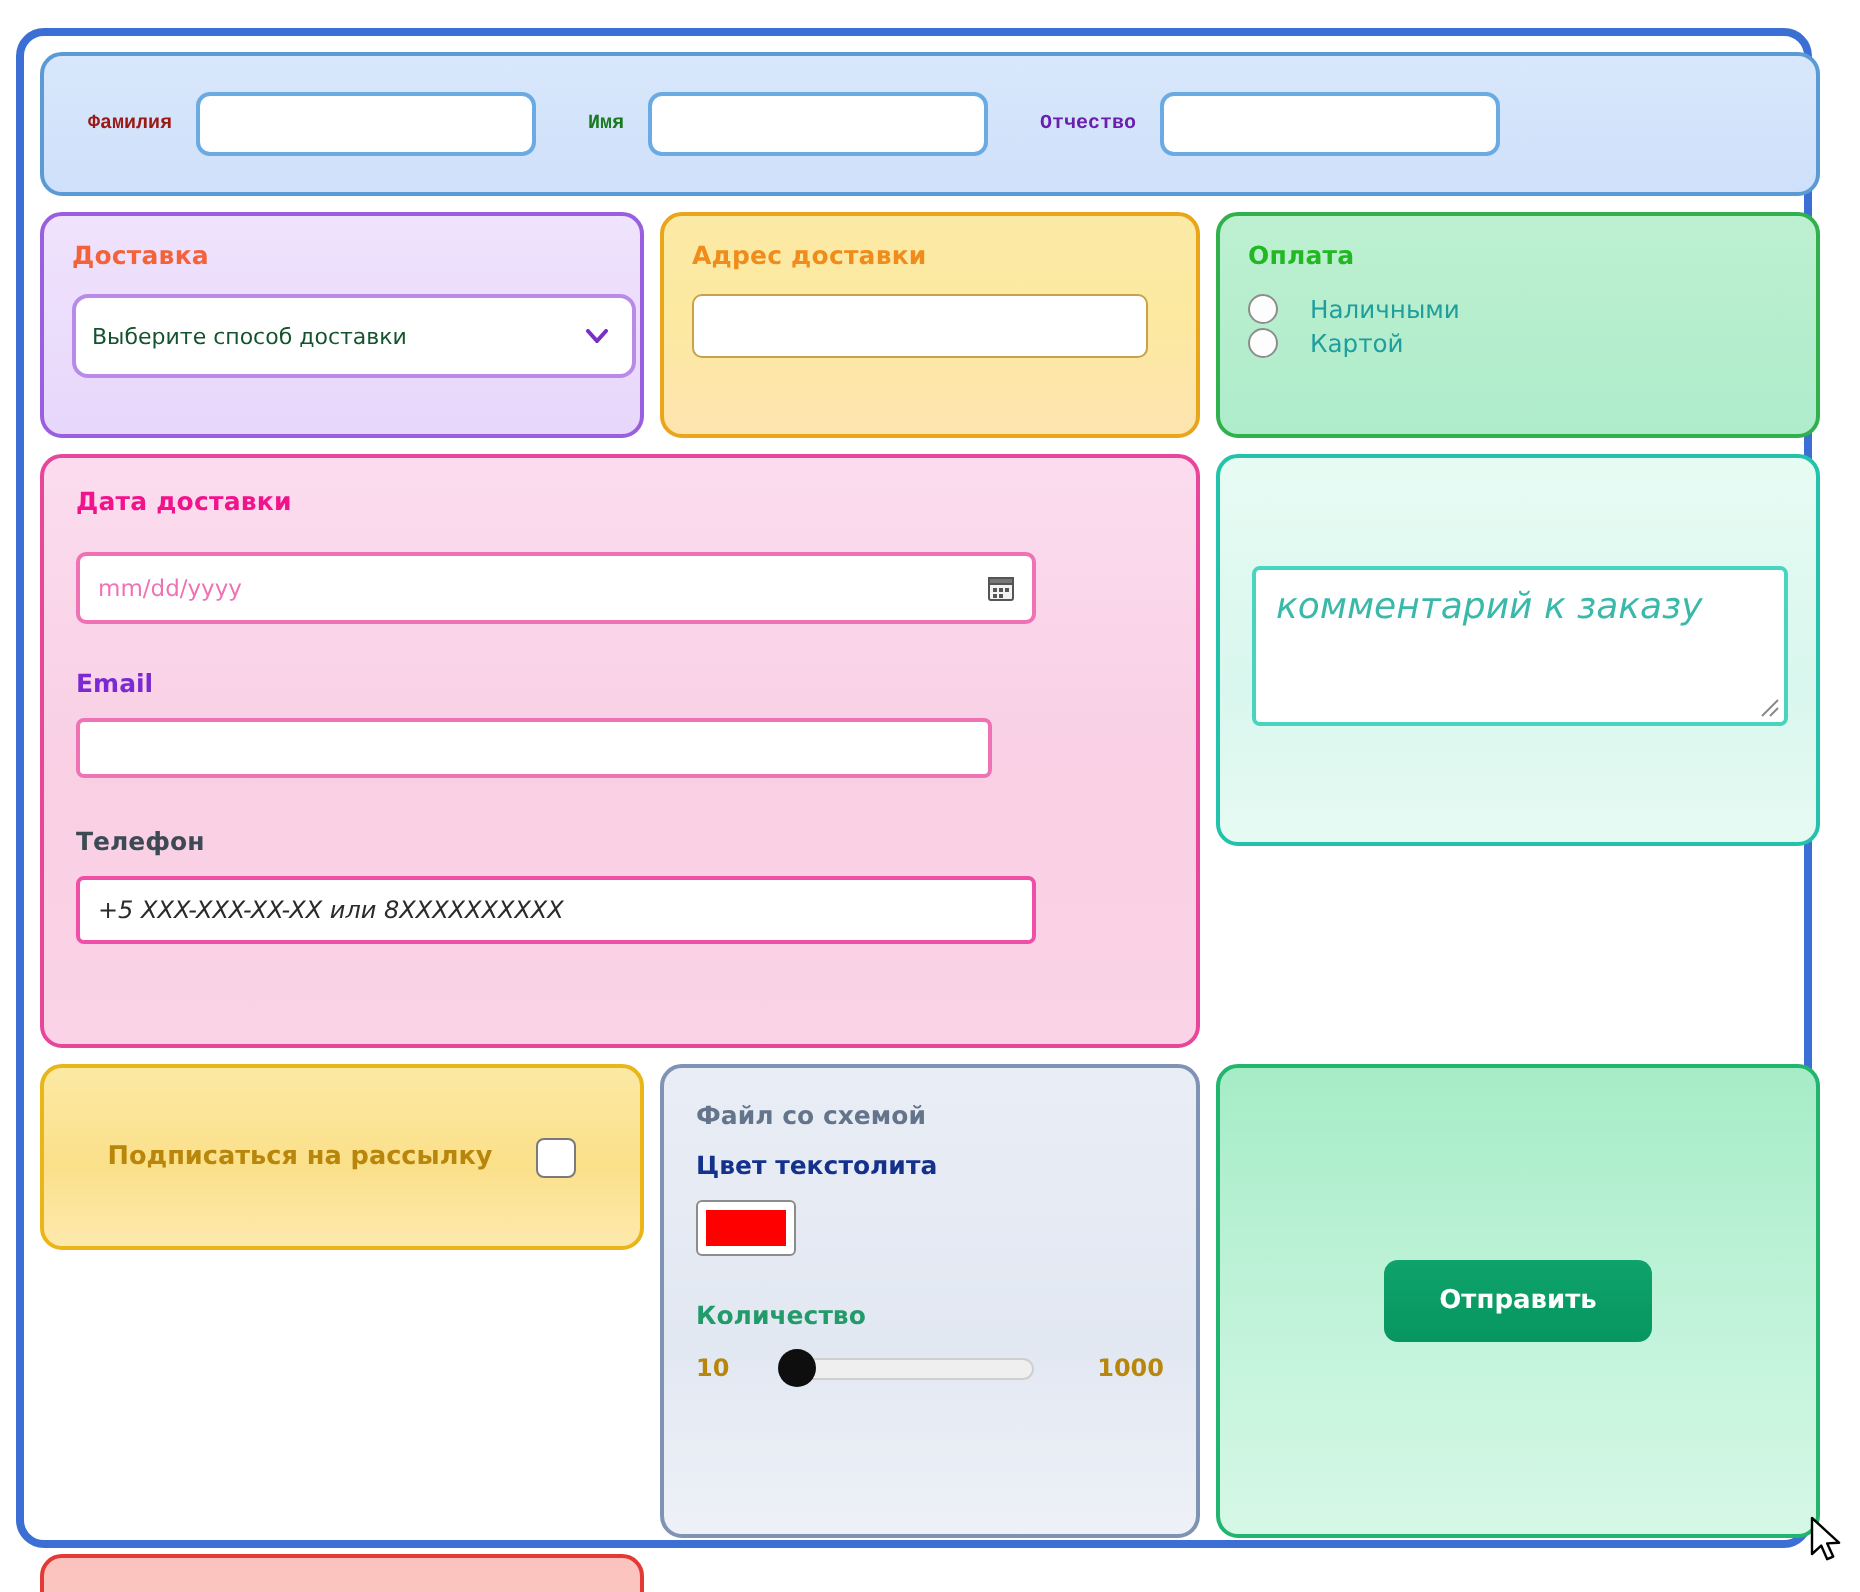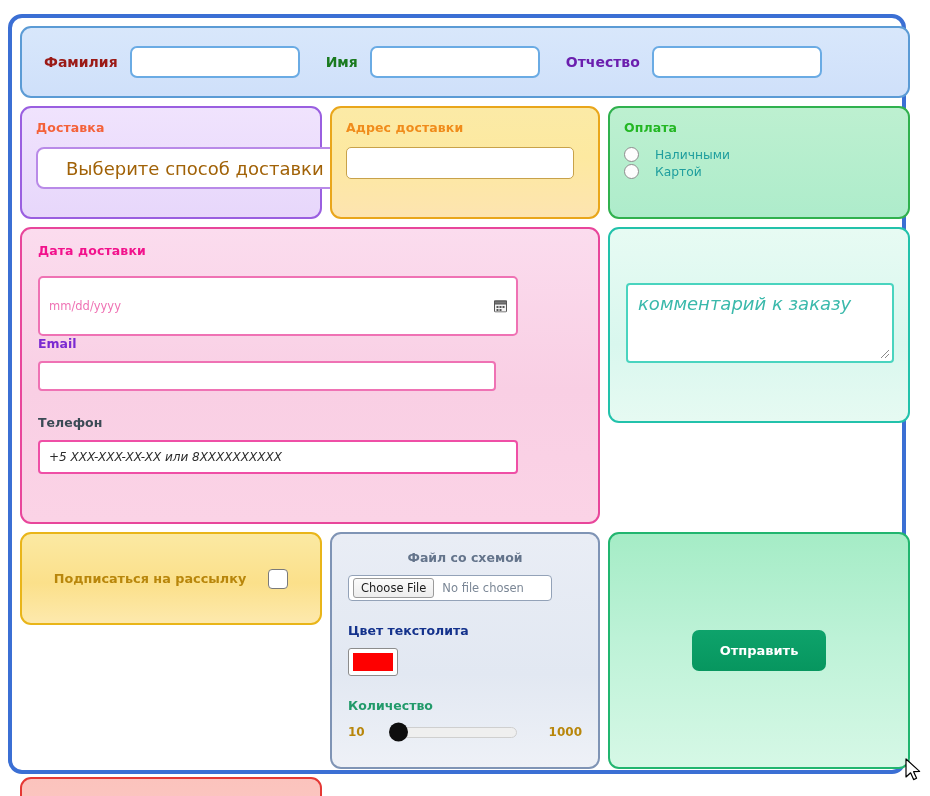--- a/index.html
+++ b/index.html
@@ -52,44 +52,44 @@
 
   
   .p-name{
     grid-column:1 / span 3;
     height:72px;
     background:linear-gradient(180deg,#d8e7fb 0%,#cfe0fa 100%);
     border:2px solid #5b9bd5;
     display:flex;align-items:center;
     padding:0 22px;
   }
-  .p-name .lbl{font-size:14px;font-weight:bold;white-space:nowrap;}
+  .p-name .lbl{font-size:10px;font-weight:bold;white-space:nowrap;font-family:Liberation Mono, monospace;}
   .p-name .fld{
     height:32px;width:170px;
     border:2px solid #6aabe4;border-radius:7px;
     background:#fff;margin:0 26px 0 12px;
   }
   .lbl-fam{color:#9b1a16;}
   .lbl-ima{color:#1a7a1f;}
   .lbl-otch{color:#6b1fae;}
 
   
   .p-delivery{
     height:113px;
     background:linear-gradient(180deg,#f0e3fd 0%,#e7d7fb 100%);
     border:2px solid #9a5fe0;
   }
   .p-delivery .legend{color:#f4623a;}
   .sel{
     width:262px;height:38px;
     border:2px solid #b98ae8;border-radius:8px;
-    background:#fff;color:#a16207;
-    font-size:18px;
+    background:#fff;color:#14532d;
+    font-size:11px;
     display:flex;align-items:center;
-    padding:0 28px;position:relative;
+    padding:0 8px;position:relative;
   }
   .sel .chev{
     position:absolute;right:12px;top:50%;
     width:11px;height:7px;transform:translateY(-50%);
   }
   .p-address{
     height:113px;
     background:linear-gradient(180deg,#fbeaa6 0%,#fde9a0 45%,#fde4b0 100%);
     border:2px solid #e9a61b;
   }
@@ -123,23 +123,24 @@
     padding:14px 16px;
   }
   .p-date .legend{color:#f2128c;margin-bottom:18px;}
   .lbl-email{color:#7b2ad1;}
   .lbl-phone{color:#3b4a55;}
   .date-input{
     width:458px;height:32px;
     border:2px solid #ef72b4;border-radius:5px;
     background:#fff;
     display:flex;align-items:center;
-    padding:12px 9px;
+    padding:0 9px;
     color:#ef72b4;font-size:11.5px;
     position:relative;
+    margin-bottom:22px;
   }
   .cal-ico{position:absolute;right:9px;top:50%;transform:translateY(-50%);}
   .email-input{
     width:458px;height:30px;
     border:2px solid #ef72b4;border-radius:4px;
     background:#fff;margin-bottom:24px;
   }
   .phone-input{
     width:458px;height:30px;
     border:2px solid #ef4fa6;border-radius:4px;
@@ -185,21 +186,21 @@
     background:#fff;box-sizing:border-box;
   }
 
   
   .p-file{
     height:237px;
     background:linear-gradient(180deg,#e9edf5 0%,#e2e8f2 60%,#eef1f7 100%);
     border:2px solid #7f94b5;
     padding:16px;
   }
-  .lbl-file{color:#64748b;text-align:center;}
+  .lbl-file{color:#64748b;}
   .lbl-color{color:#14328c;}
   .lbl-qty{color:#229a6a;}
   .file-row{
     width:204px;height:26px;
     border:1px solid #93a2b8;border-radius:4px;
     background:#fff;
     display:flex;align-items:center;
     padding:0 4px;box-sizing:border-box;
     margin-bottom:22px;
   }
@@ -331,24 +332,20 @@
       </div>
     </div>
 
     <div class="panel p-news">
       <span class="news-lbl">Подписаться на рассылку</span>
       <span class="chk"></span>
     </div>
 
     <div class="panel p-file">
       <span class="sublabel lbl-file">Файл со схемой</span>
-      <div class="file-row">
-        <span class="file-btn">Choose File</span>
-        <span class="file-txt">No file chosen</span>
-      </div>
 
       <span class="sublabel lbl-color">Цвет текстолита</span>
       <div class="swatch">
         <div class="swatch-in"></div>
       </div>
 
       <span class="sublabel lbl-qty">Количество</span>
       <div class="slider-row">
         <span class="slider-min">10</span>
         <div class="track">

